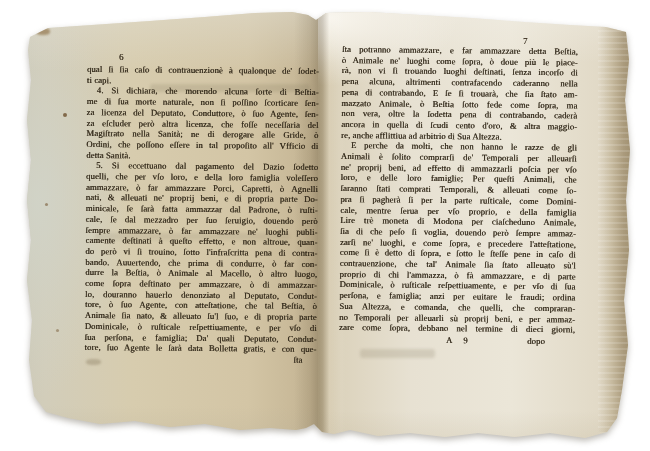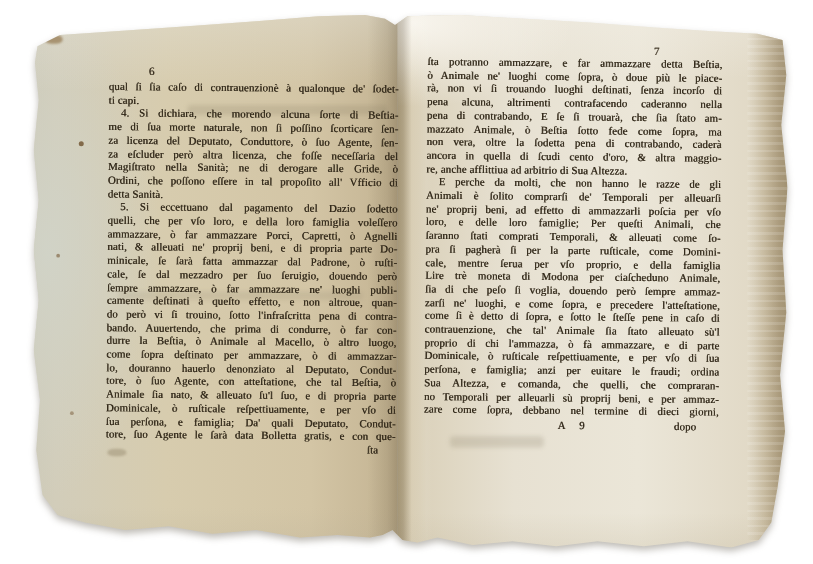--- a/index.html
+++ b/index.html
@@ -42,21 +42,21 @@
   .textblock{position:absolute;font-size:8.7px;line-height:10.7px;color:#32291a;
     letter-spacing:.1px;text-shadow:.3px 0 0 rgba(50,41,26,.85);transform-origin:left top;}
   .tb-left{left:87px;top:64px;width:232px;transform:rotate(.5deg);}
   .tb-right{left:342px;top:44px;width:236px;transform:rotate(.6deg);}
   .tl{text-align:justify;text-align-last:justify;}
   .tl.short{text-align-last:left;}
   .tl.indent{text-indent:10px;}
   .cwline{text-align:right;padding-right:14px;}
   .sigline{position:relative;text-align:center;margin-top:1px;}
   .sigline .sig{word-spacing:9px;}
-  .sigline .cwr{position:absolute;right:18px;top:0;}
+  .sigline .cwr{position:absolute;right:30px;top:0;}
   .pnum{position:absolute;font-size:9px;color:#3a3020;text-shadow:.3px 0 0 rgba(58,48,32,.8);}
   .pnum-left{left:119px;top:52px;}
   .pnum-right{left:523px;top:36px;}
   
   .ghost{position:absolute;background:rgba(125,114,92,.20);filter:blur(1.6px);border-radius:3px;}
   .g1{left:150px;top:84px;width:160px;height:8px;}
   .g2{left:95px;top:233px;width:195px;height:7px;background:rgba(125,114,92,.13);}
   .g3{left:360px;top:349px;width:75px;height:9px;}
   .dot{position:absolute;border-radius:50%;}
   .f1{left:63px;top:113px;width:4px;height:4px;background:rgba(110,80,45,.8);}

